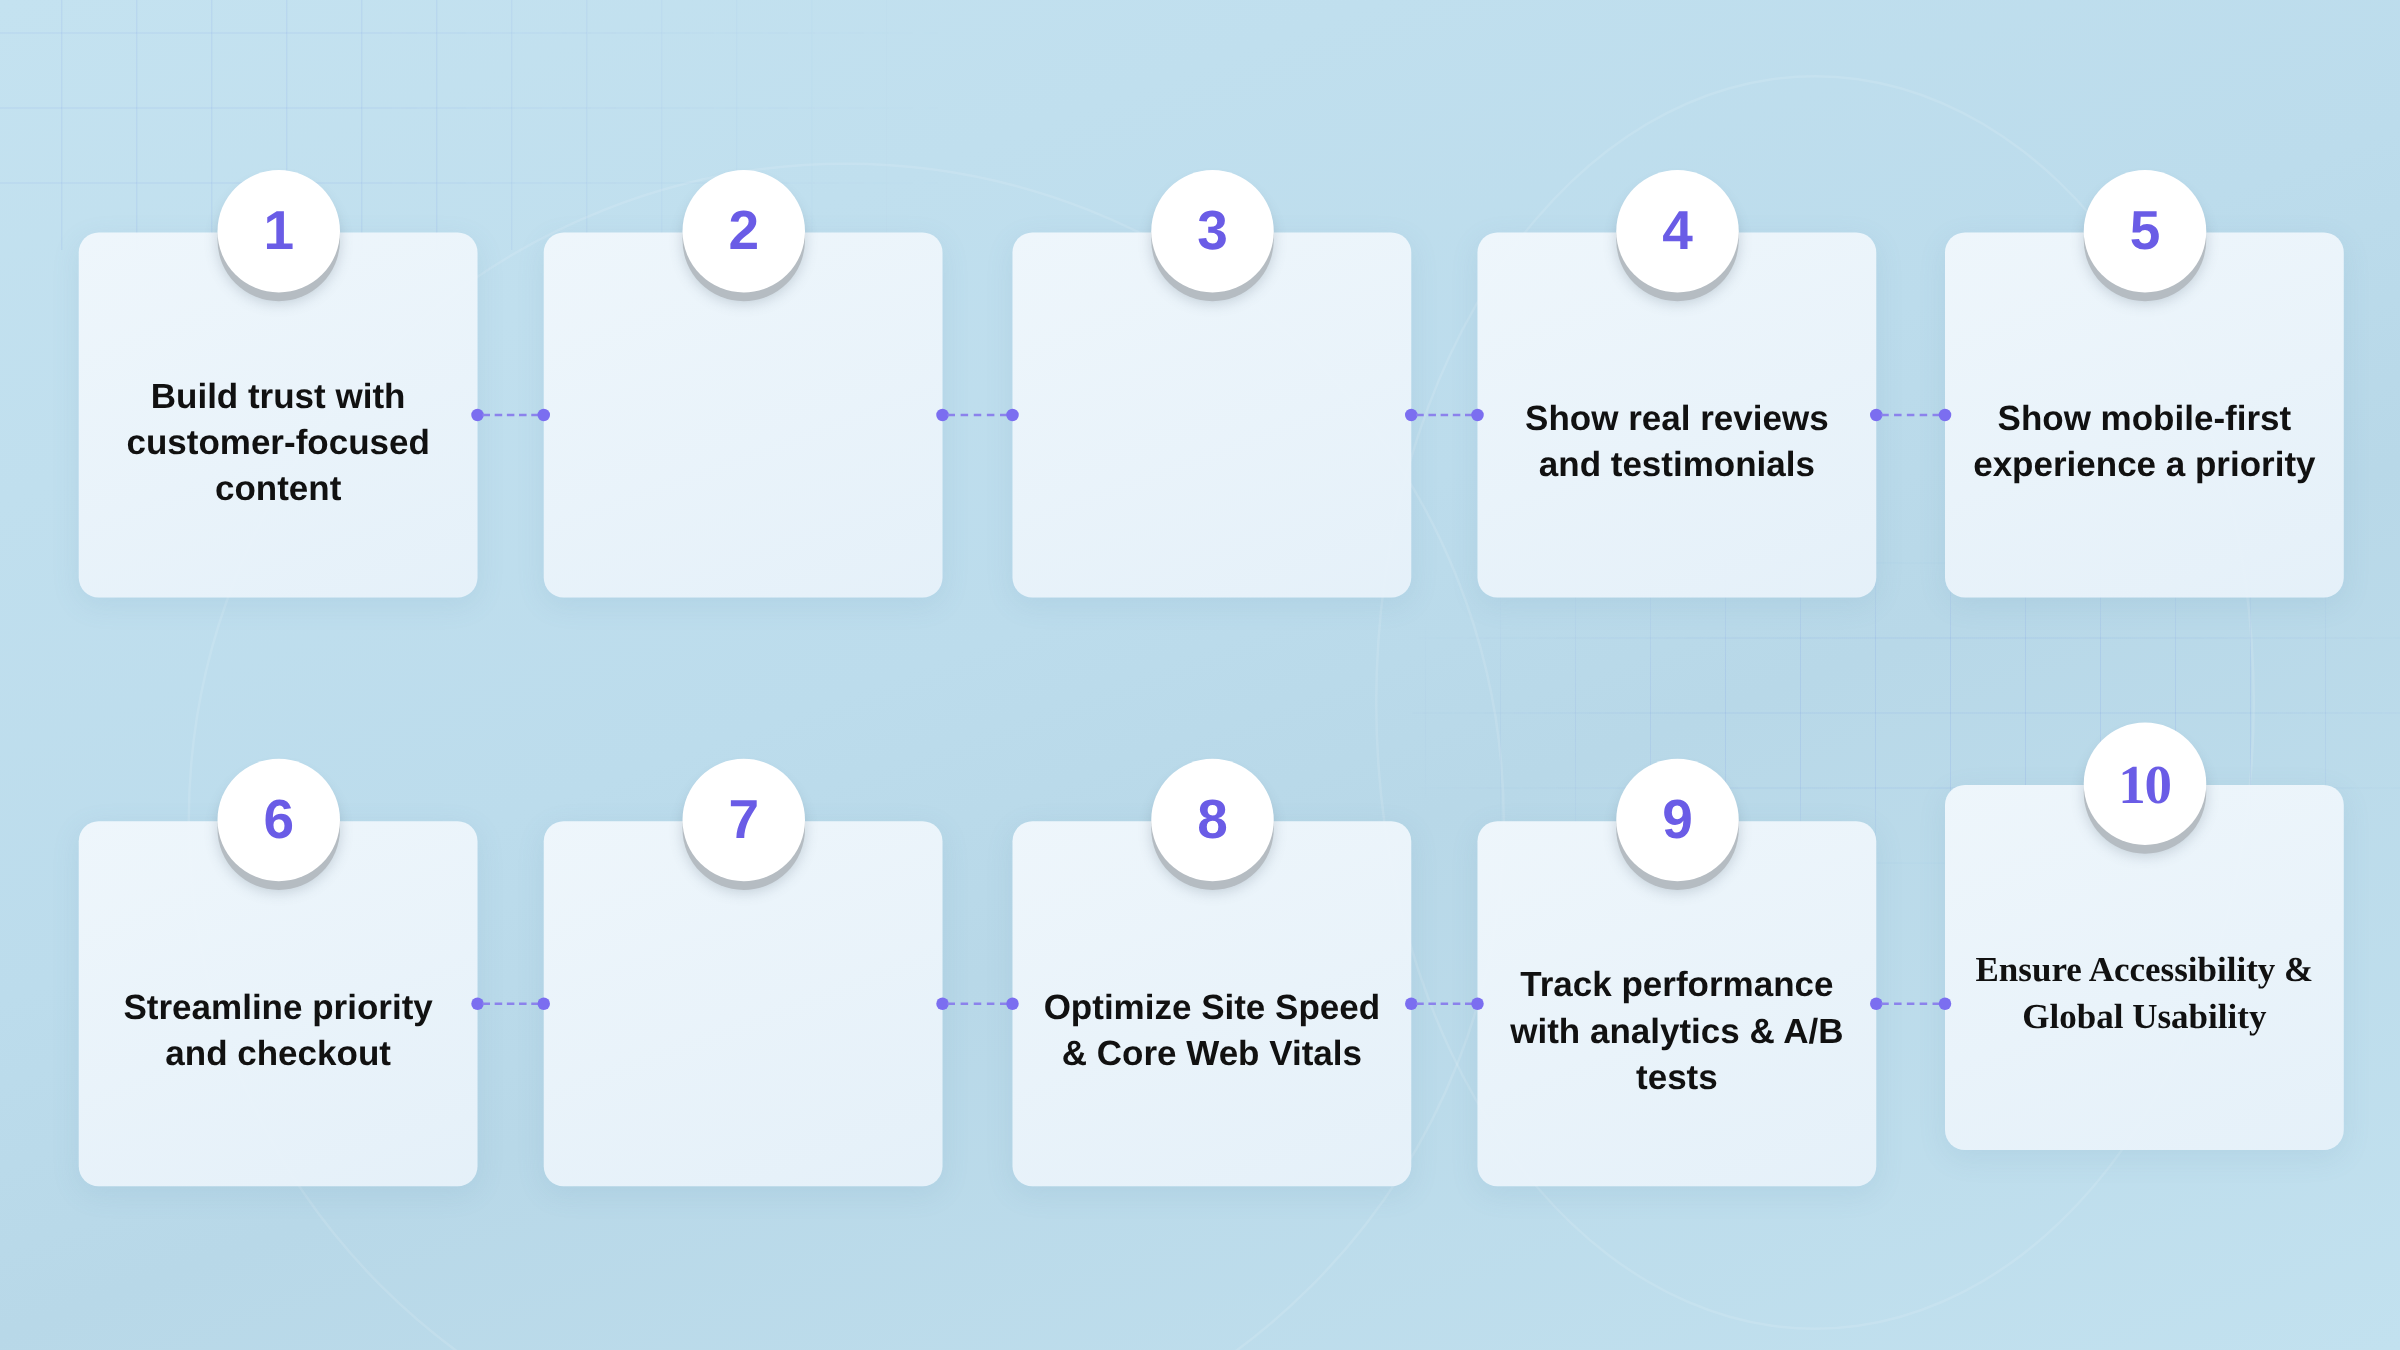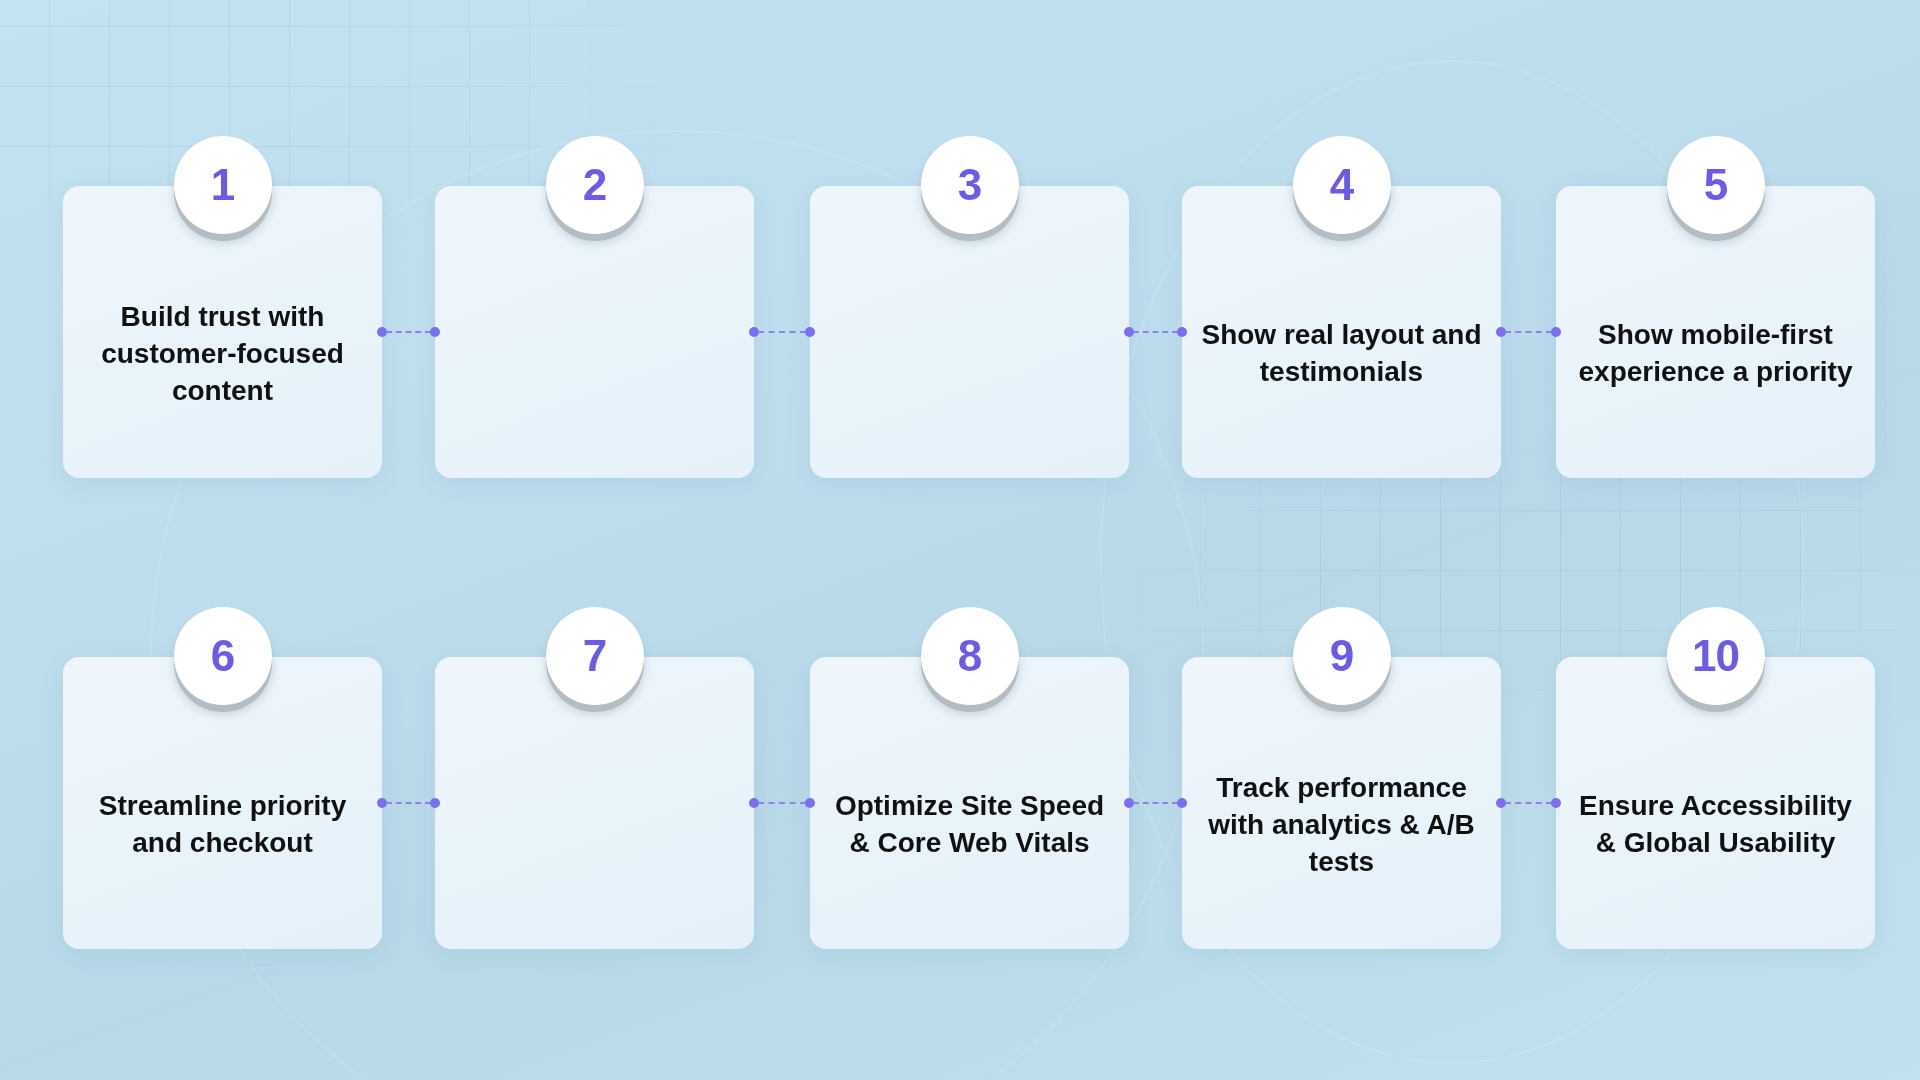--- a/index.html
+++ b/index.html
@@ -76,21 +76,21 @@
   <div class="card-text">Build trust with customer-focused content</div>
 </div>
 <div class="card" style="left:435px;top:186px;">
   <div class="badge">2</div>
 </div>
 <div class="card" style="left:810px;top:186px;">
   <div class="badge">3</div>
 </div>
 <div class="card" style="left:1182px;top:186px;">
   <div class="badge">4</div>
-  <div class="card-text">Show real layout and testimonials</div>
+  <div class="card-text">Show real reviews and testimonials</div>
 </div>
 <div class="card" style="left:1556px;top:186px;">
   <div class="badge">5</div>
   <div class="card-text">Show mobile-first experience a priority</div>
 </div>
 
 <div class="connector" style="left:382px;top:326px;width:53px;">
   <span class="dot l"></span>
     <span class="line"></span>
     <span class="dot r"></span>
@@ -119,21 +119,21 @@
   <div class="badge">7</div>
 </div>
 <div class="card" style="left:810px;top:657px;">
   <div class="badge">8</div>
   <div class="card-text">Optimize Site Speed &amp; Core Web Vitals</div>
 </div>
 <div class="card" style="left:1182px;top:657px;">
   <div class="badge">9</div>
   <div class="card-text">Track performance with analytics &amp; A/B tests</div>
 </div>
-<div class="card" style="left:1556px;top:657px;">
+<div class="card" style="left:1556px;top:628px;font-family:Liberation Serif, serif;">
   <div class="badge">10</div>
   <div class="card-text">Ensure Accessibility &amp; Global Usability</div>
 </div>
 
 <div class="connector" style="left:382px;top:797px;width:53px;">
   <span class="dot l"></span>
     <span class="line"></span>
     <span class="dot r"></span>
 </div>
 <div class="connector" style="left:754px;top:797px;">

